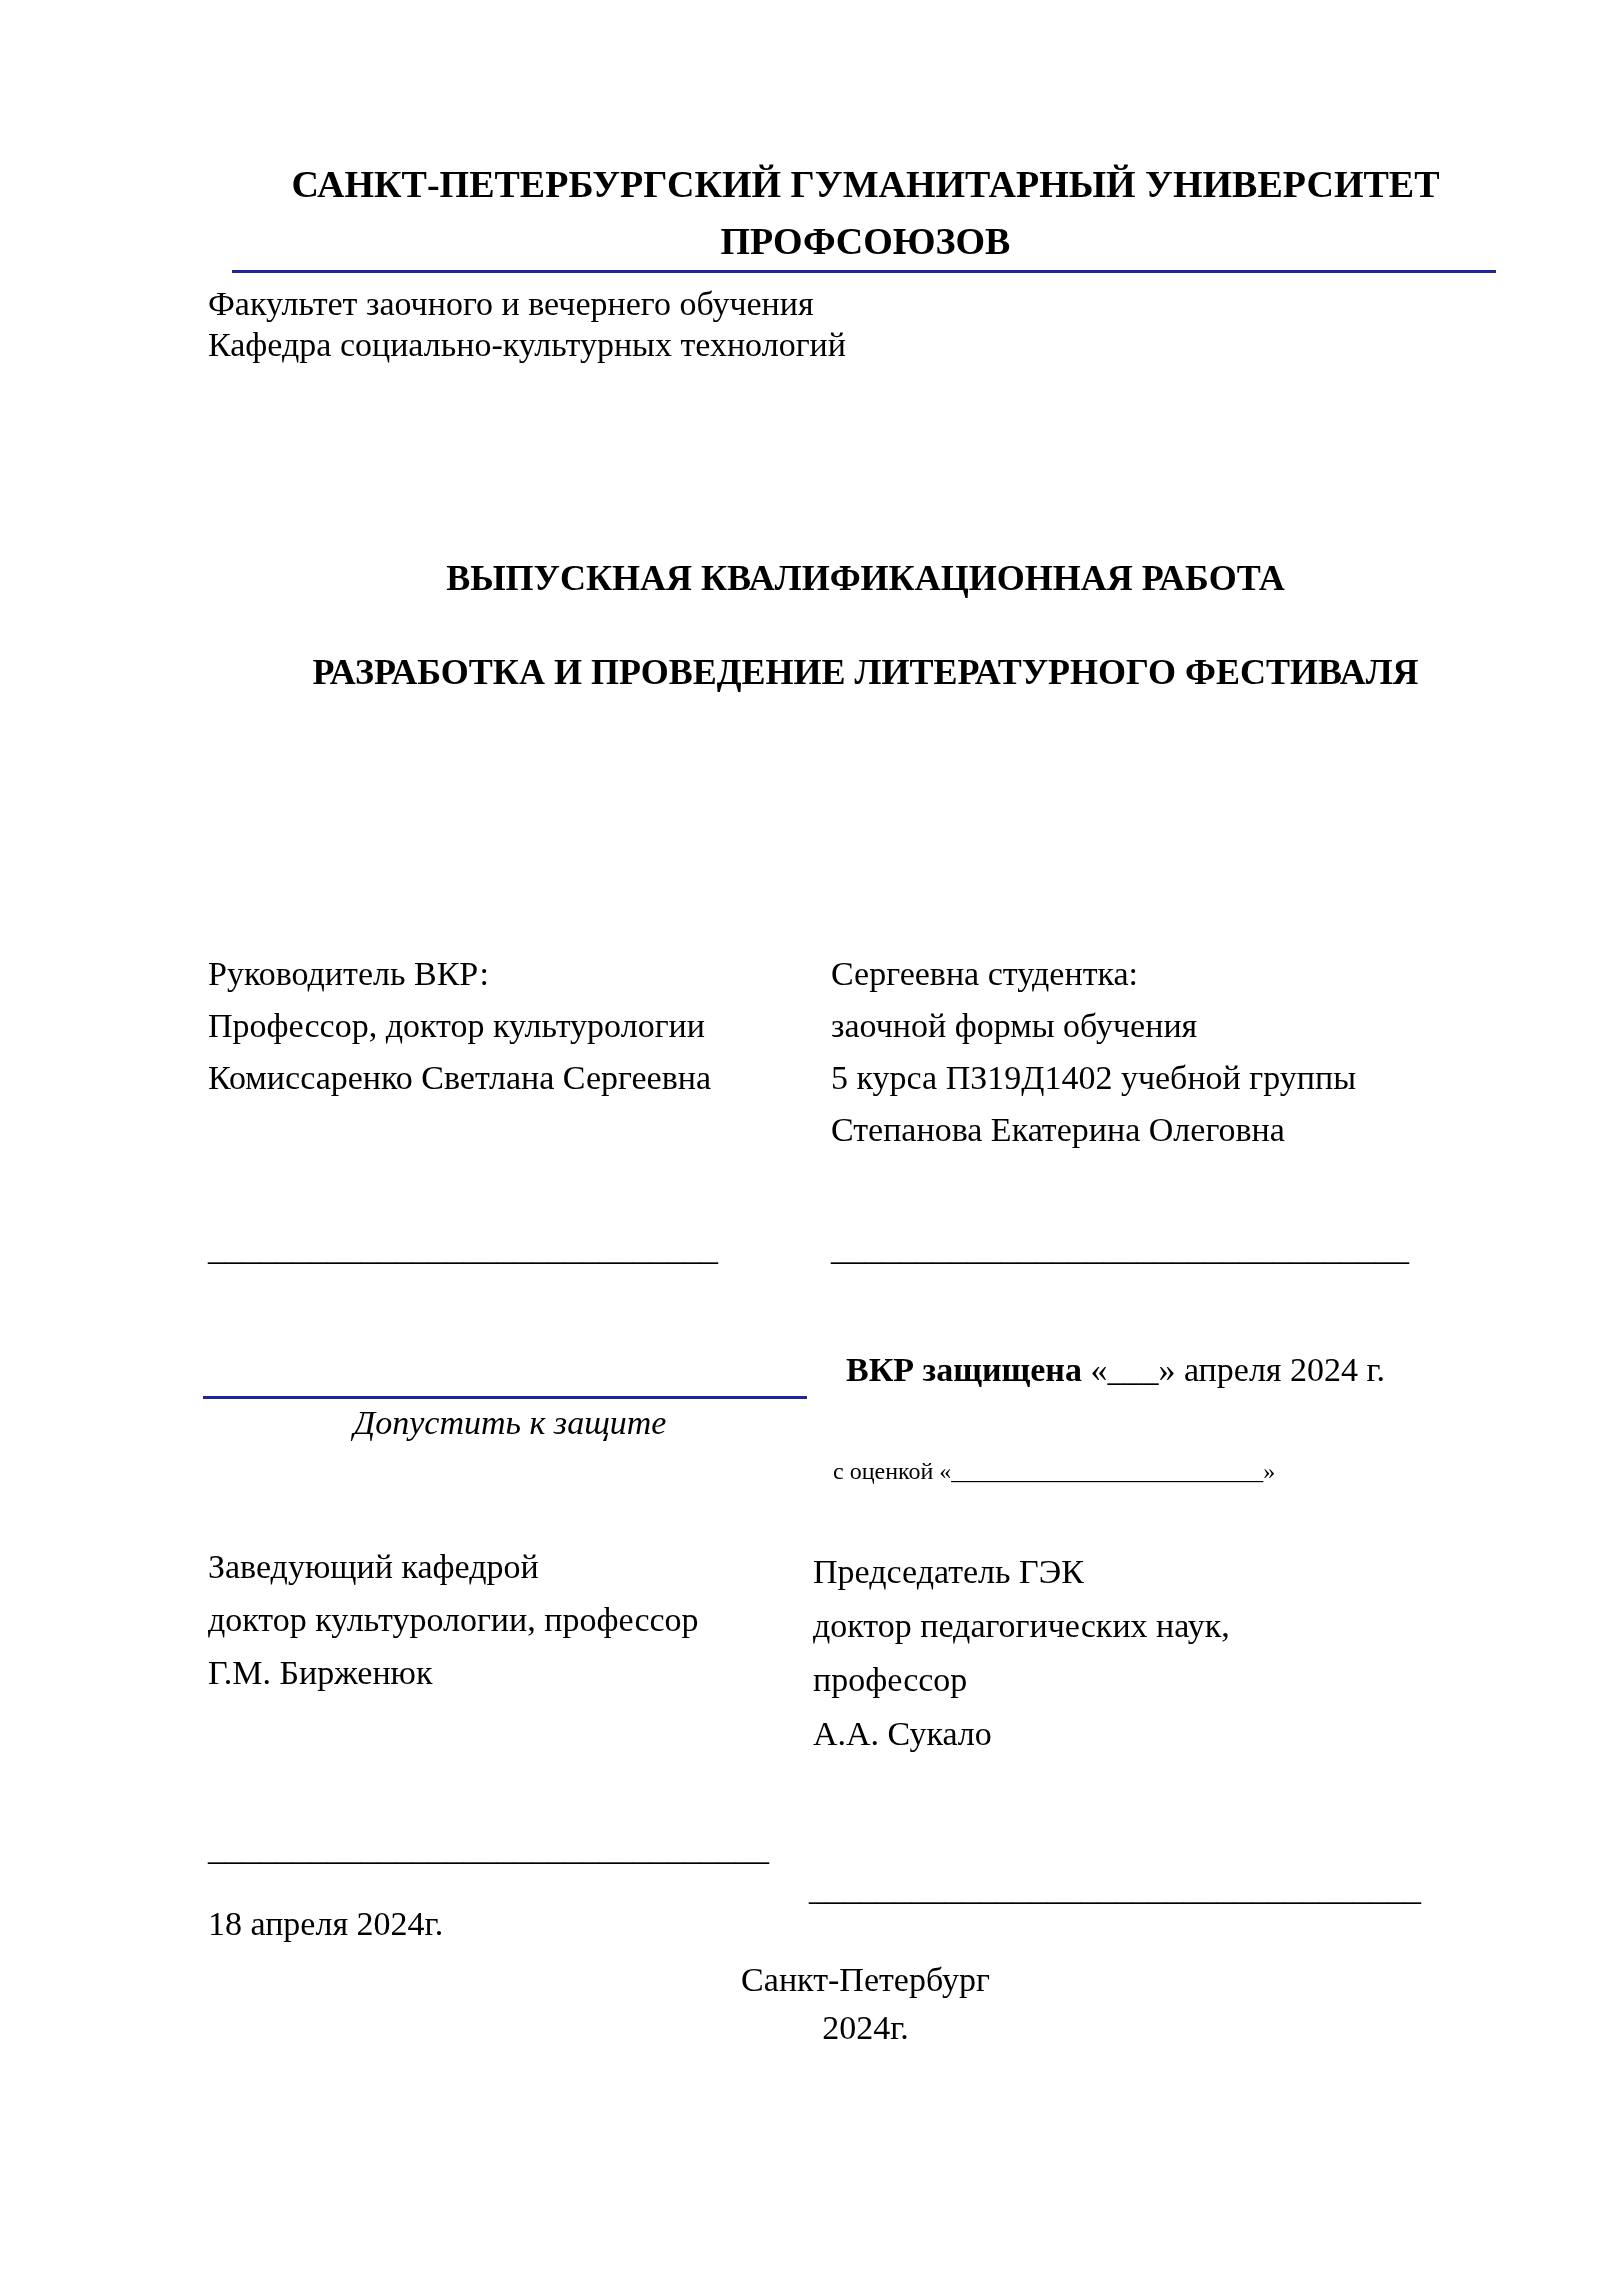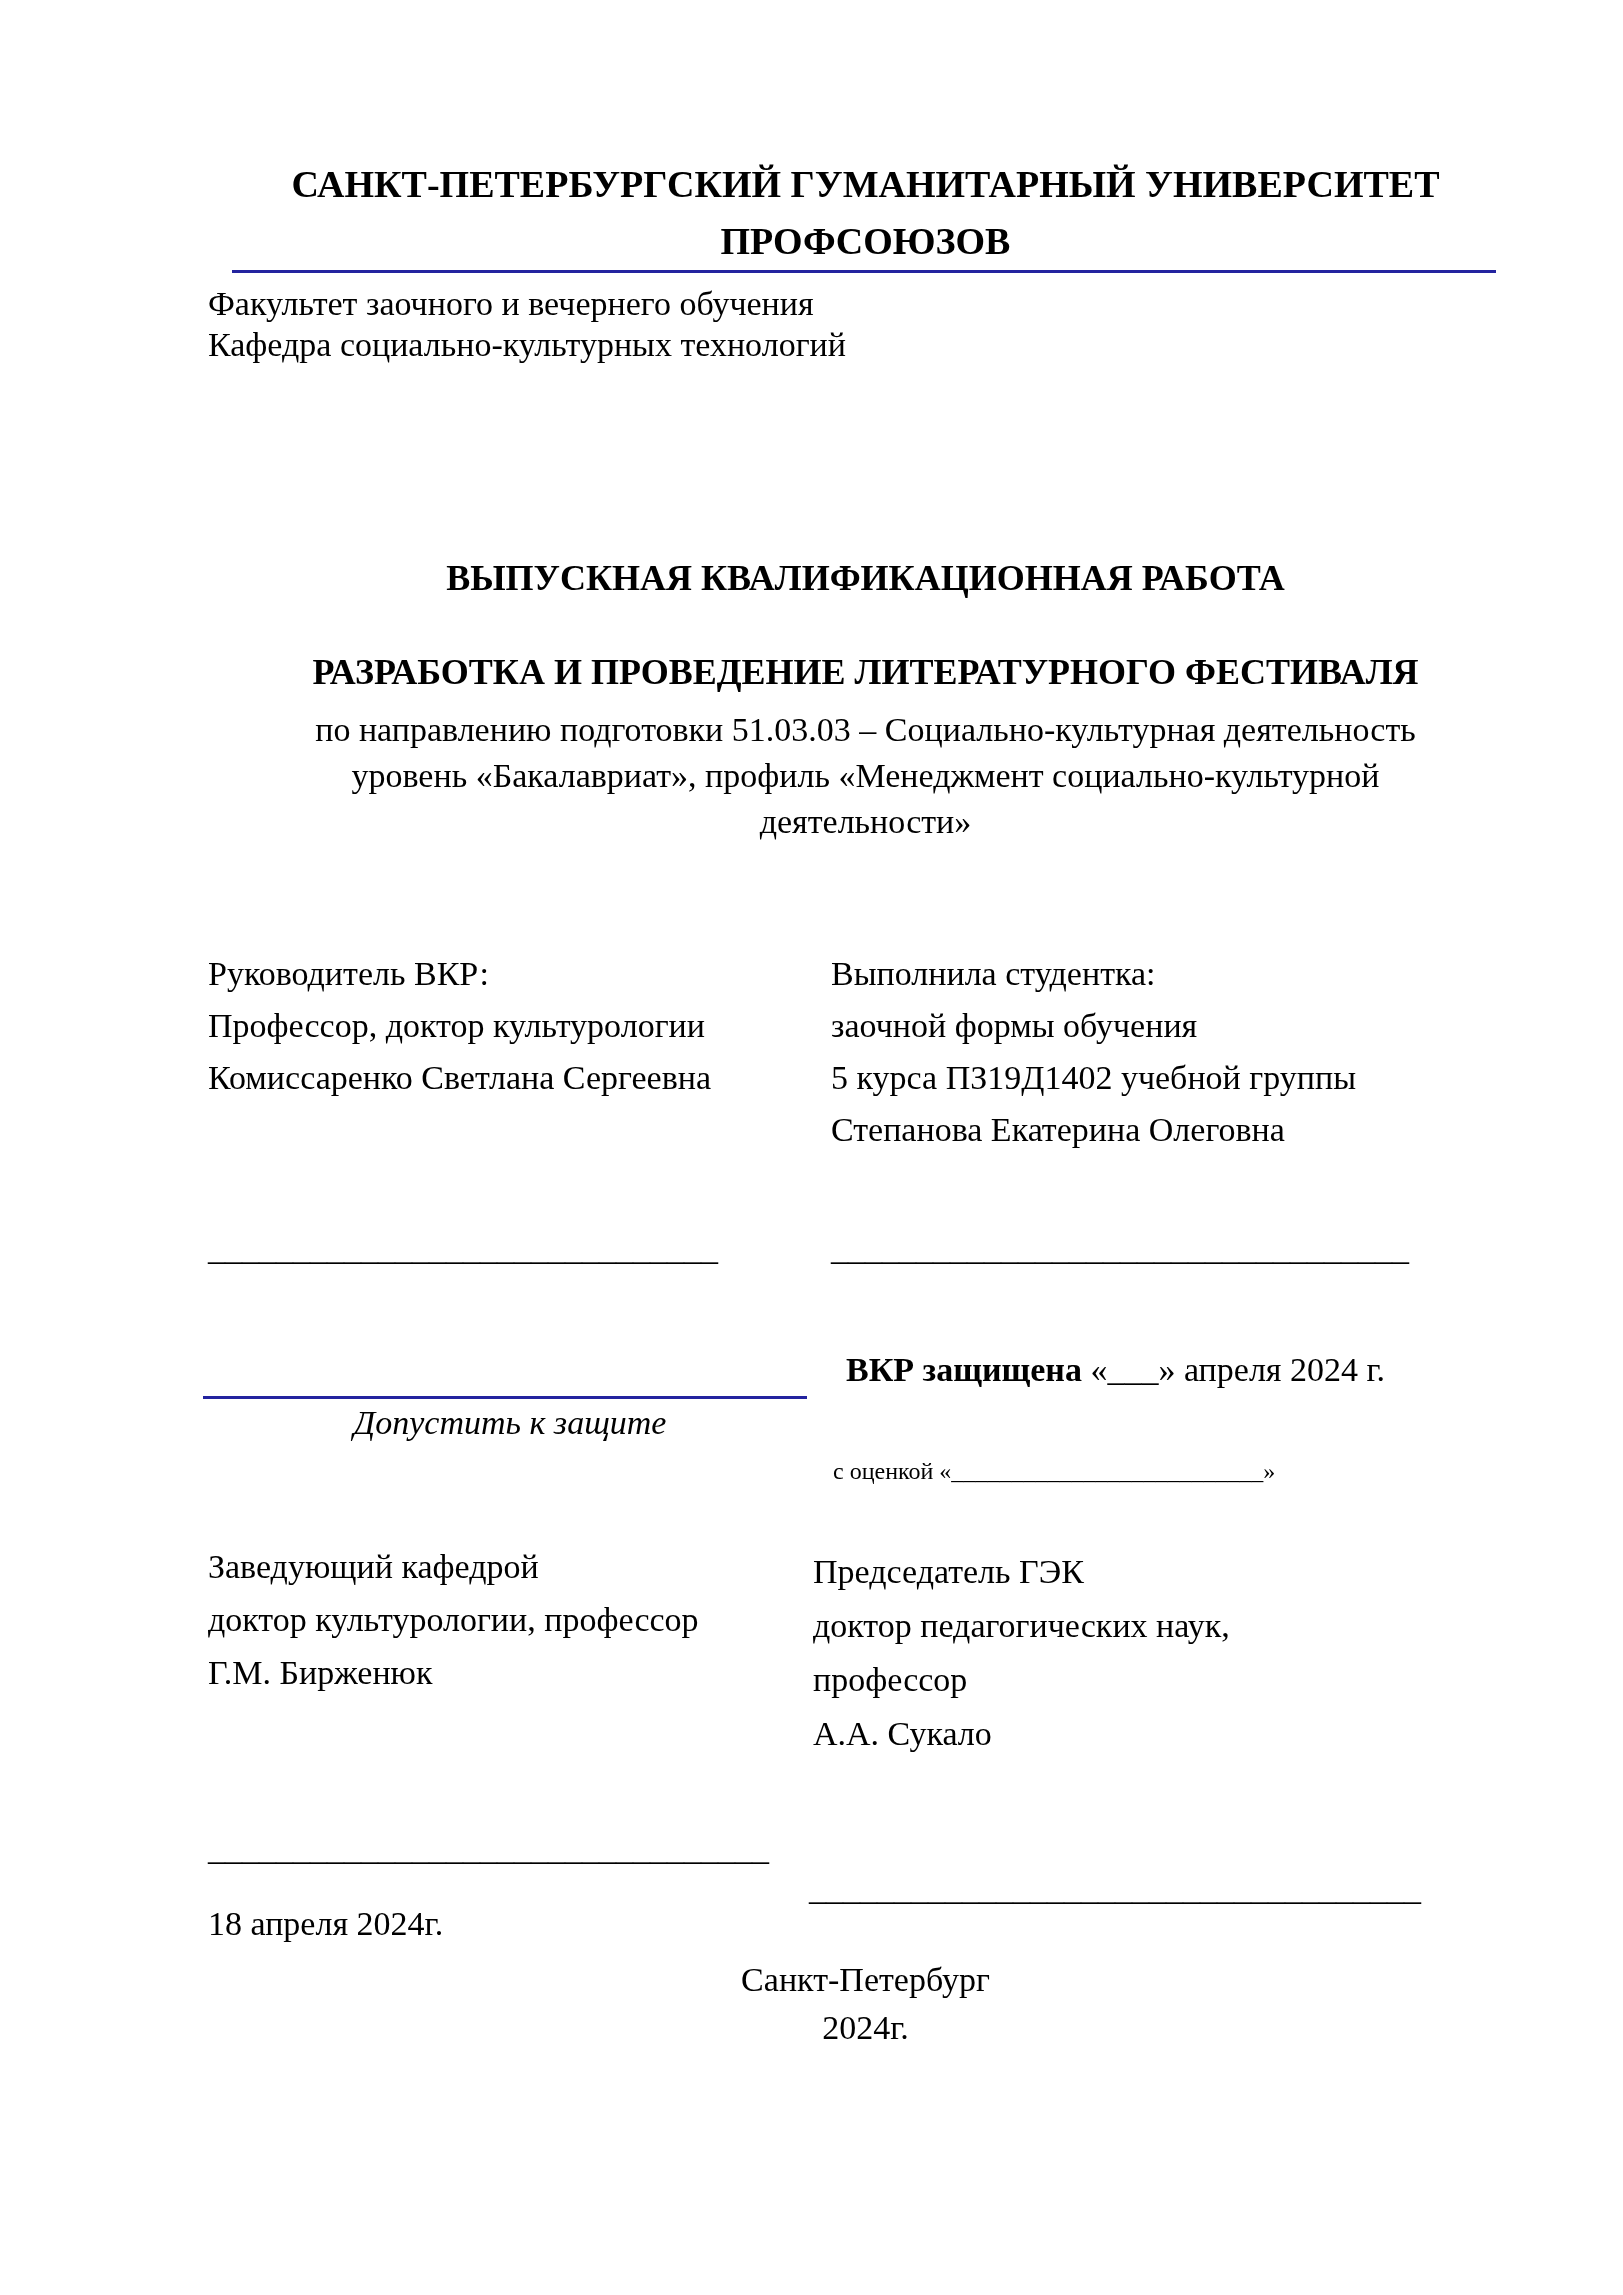--- a/index.html
+++ b/index.html
@@ -104,34 +104,29 @@
 
   <div class="abs subheader">
     <div>Факультет заочного и вечернего обучения</div>
     <div>Кафедра социально-культурных технологий</div>
   </div>
 
   <div class="abs work-type bold">ВЫПУСКНАЯ КВАЛИФИКАЦИОННАЯ РАБОТА</div>
 
   <div class="abs thesis-title bold">РАЗРАБОТКА И ПРОВЕДЕНИЕ ЛИТЕРАТУРНОГО ФЕСТИВАЛЯ</div>
 
-  <div class="abs program">
-    <div>по направлению подготовки 51.03.03 – Социально-культурная деятельность</div>
-    <div>уровень «Бакалавриат», профиль «Менеджмент социально-культурной</div>
-    <div>деятельности»</div>
-  </div>
 
   <div class="abs supervisor-block">
     <div>Руководитель ВКР:</div>
     <div>Профессор, доктор культурологии</div>
     <div>Комиссаренко Светлана Сергеевна</div>
   </div>
 
   <div class="abs student-block">
-    <div>Выполнила студентка:</div>
+    <div>Сергеевна студентка:</div>
     <div>заочной формы обучения</div>
     <div>5 курса ПЗ19Д1402 учебной группы</div>
     <div>Степанова Екатерина Олеговна</div>
   </div>
 
   <div class="abs sig sig-supervisor">______________________________</div>
   <div class="abs sig sig-student">__________________________________</div>
 
   <div class="abs rule rule-admission"></div>
   <div class="abs admission-caption italic">Допустить к защите</div>

